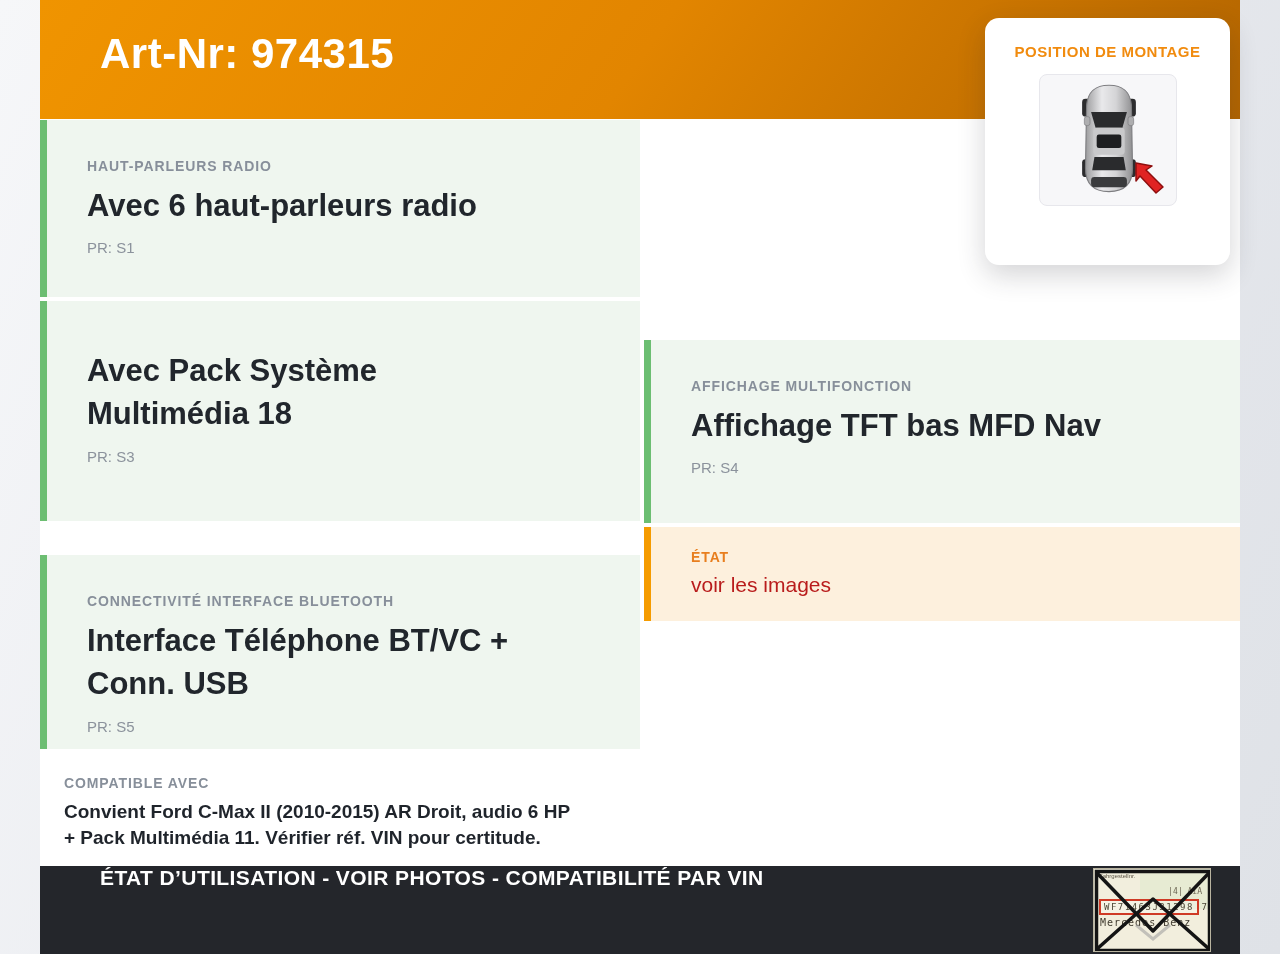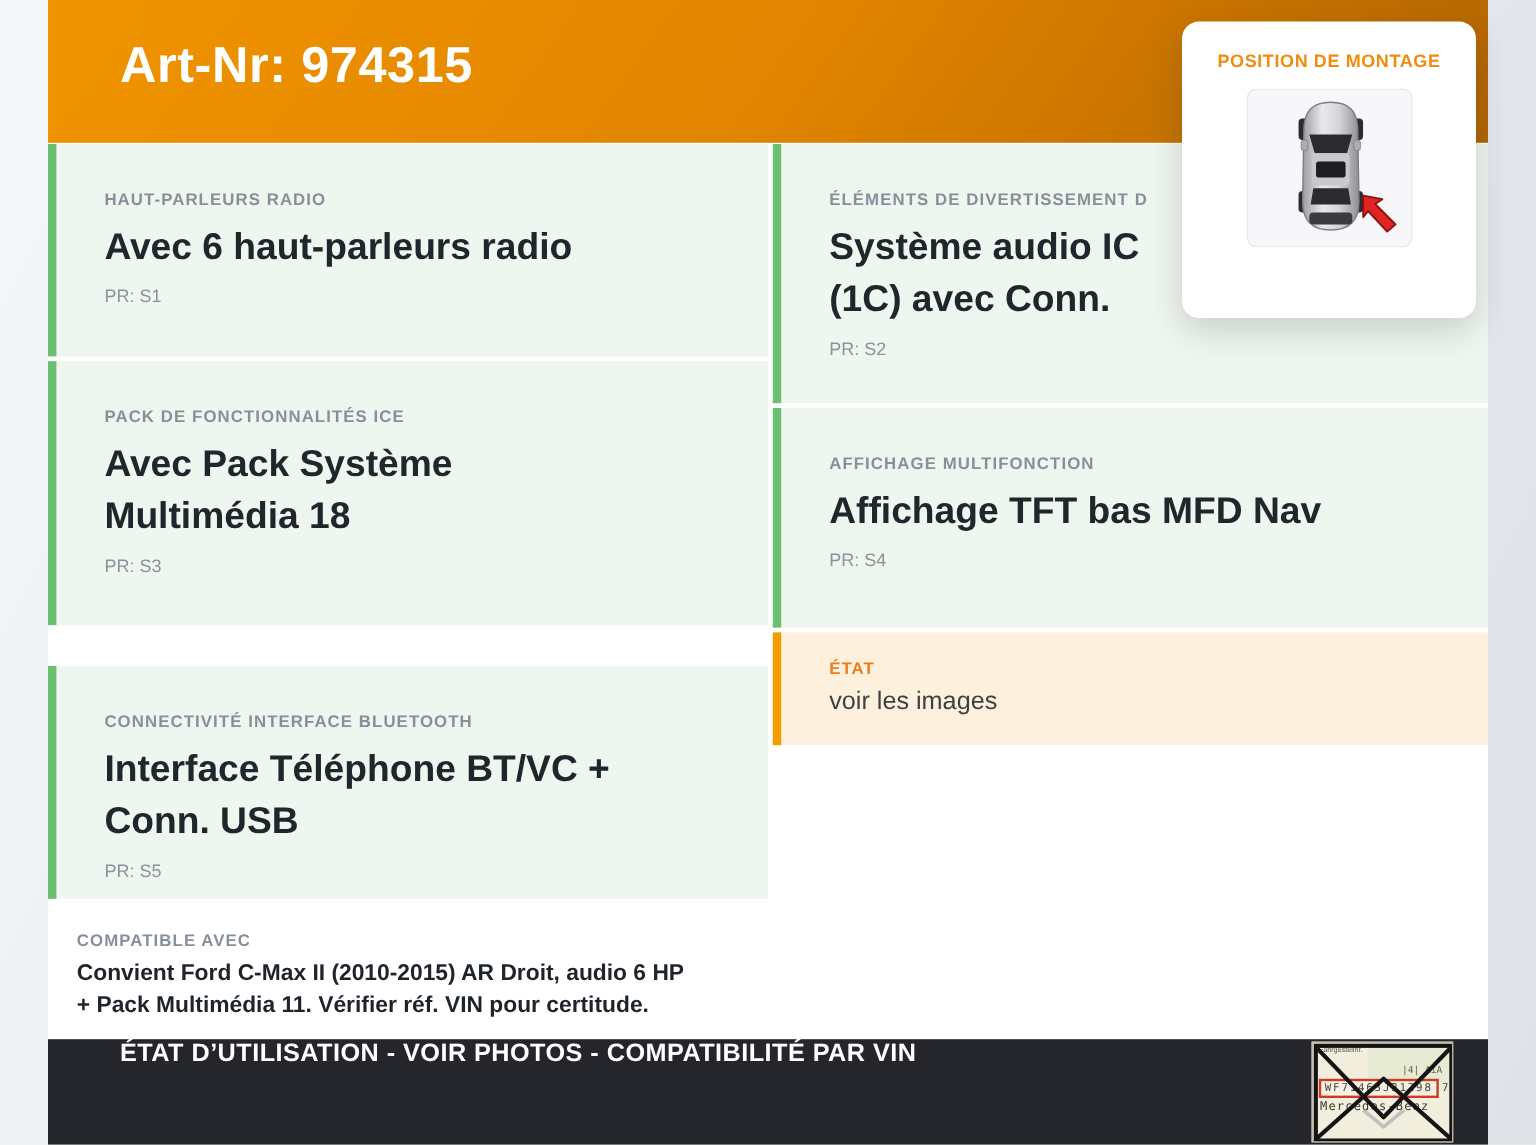--- a/index.html
+++ b/index.html
@@ -38,21 +38,21 @@
   #card-l2 { left:0;   top:301px; width:600px; height:220px; }
   #card-l3 { left:0;   top:555px; width:600px; height:220px; }
   #card-r1 { left:604px; top:120px; width:596px; height:216px; }
   #card-r2 { left:604px; top:340px; width:596px; height:183px; }
 
   #card-etat {
     left:604px; top:527px; width:596px; height:94px;
     background:#fdf0dd; border-left:7px solid #f59b00; padding-top:22px;
   }
   #card-etat .card-label { color:#e87e1e; }
-  .etat-text { margin-top:8px; font-size:21px; color:#404040; }
+  .etat-text { margin-top:8px; font-size:21px; color:#b91c1c; }
 
   #card-compat {
     left:0; top:749px; width:600px; height:117px;
     background:#ffffff; border-left:none; padding:26px 20px 0 24px;
   }
   .compat-text {
     margin-top:8px; font-size:19px; font-weight:bold; color:#1f242b;
     line-height:26px; white-space:pre-line;
   }
 
@@ -113,29 +113,22 @@
   <div class="header">
     <h1>Art-Nr: 974315</h1>
   </div>
 
   <div class="card" id="card-l1">
     <div class="card-label">HAUT-PARLEURS RADIO</div>
     <div class="card-title">Avec 6 haut-parleurs radio</div>
     <div class="card-pr">PR: S1</div>
   </div>
 
-  <div class="card" id="card-r1">
-    <div class="card-label">ÉLÉMENTS DE DIVERTISSEMENT D</div>
-    <div class="card-title">Système audio IC
-(1C) avec Conn.</div>
-    <div class="card-pr">PR: S2</div>
-  </div>
 
   <div class="card" id="card-l2">
-    <div class="card-label">PACK DE FONCTIONNALITÉS ICE</div>
     <div class="card-title">Avec Pack Système
 Multimédia 18</div>
     <div class="card-pr">PR: S3</div>
   </div>
 
   <div class="card" id="card-r2">
     <div class="card-label">AFFICHAGE MULTIFONCTION</div>
     <div class="card-title">Affichage TFT bas MFD Nav</div>
     <div class="card-pr">PR: S4</div>
   </div>

